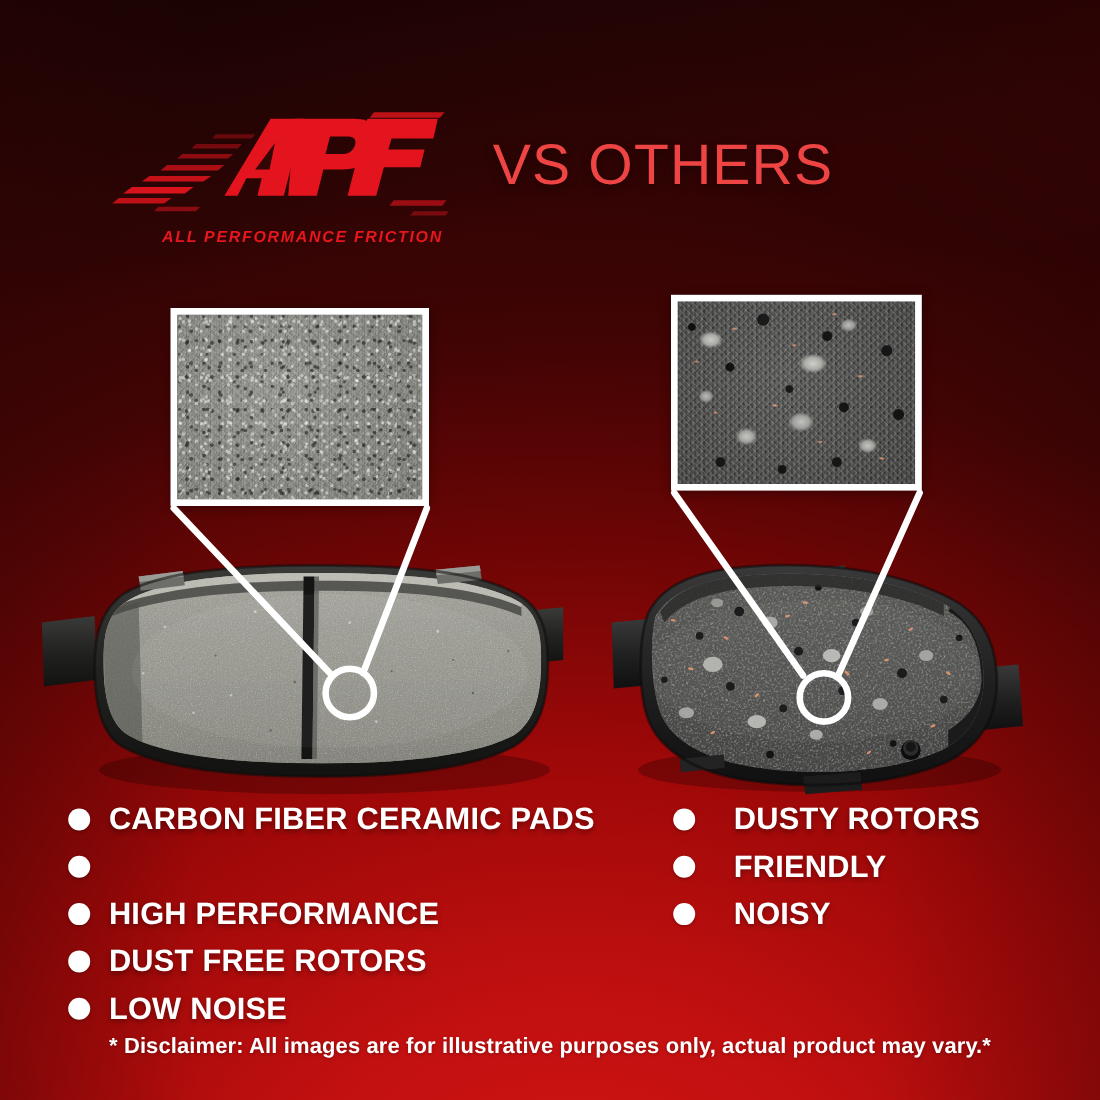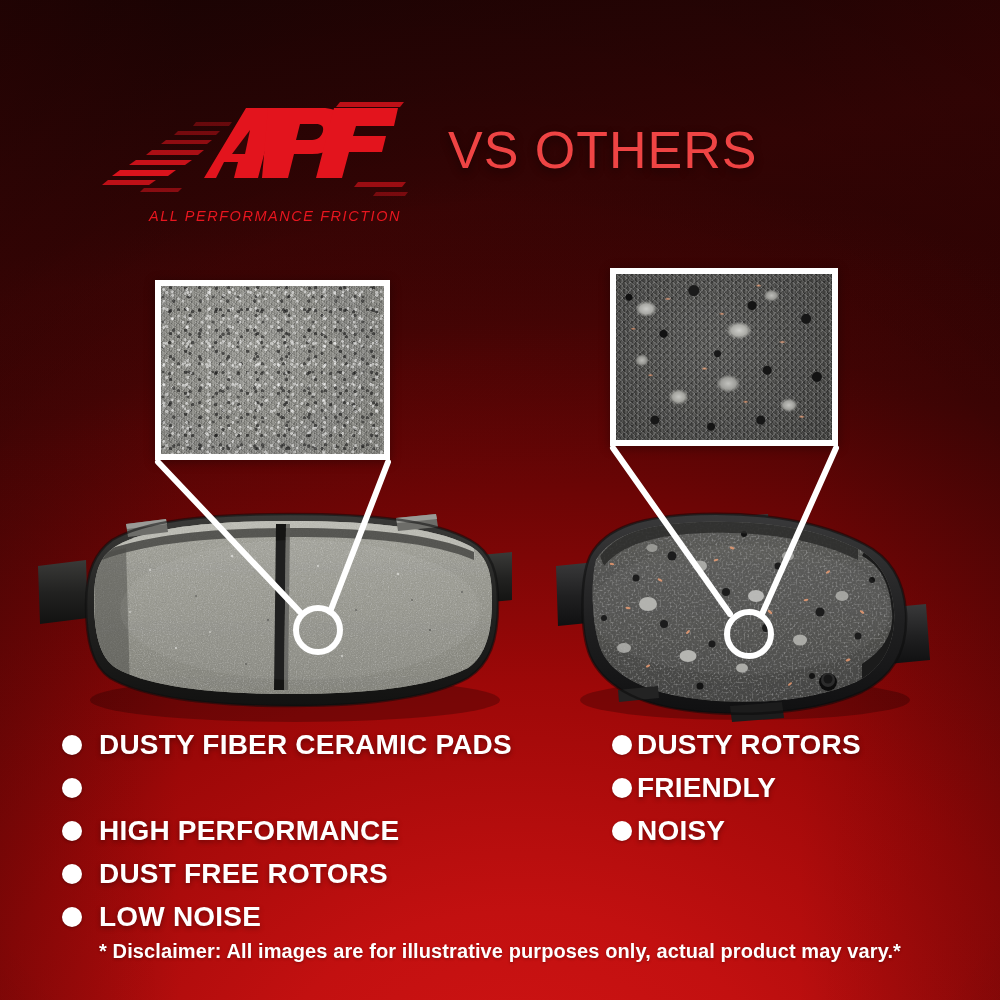--- a/index.html
+++ b/index.html
@@ -35,21 +35,21 @@
   
   .header{position:absolute;left:0;top:0;width:1000px;height:250px;}
 
   .logo-wrap{position:absolute;left:108px;top:100px;width:300px;height:140px;}
 
   .logo-mark{position:absolute;left:0;top:0;width:300px;height:100px;}
   .logo-mark svg{display:block;width:300px;height:100px;overflow:visible;}
 
   .logo-tag{
     position:absolute;left:34px;top:108px;width:266px;
-    color:#e8161f;font-size:14.5px;font-weight:400;font-style:italic;
+    color:#e8161f;font-size:14.5px;font-weight:700;font-style:italic;
     letter-spacing:1.55px;text-align:center;white-space:nowrap;
   }
 
   .vs-title{
     position:absolute;left:448px;top:124px;
     color:#ef4444;font-size:52px;font-weight:400;line-height:1;
     letter-spacing:1px;white-space:nowrap;
     text-shadow:0 3px 10px rgba(0,0,0,.45);
   }
 
@@ -155,21 +155,21 @@
 
   .dot{
     width:20px;height:20px;border-radius:50%;background:#ffffff;flex:0 0 auto;
     box-shadow:0 1px 3px rgba(0,0,0,.3);
   }
   .feat-label{
     color:#ffffff;font-weight:700;line-height:1;
     text-shadow:0 2px 5px rgba(0,0,0,.35);
   }
   #col-left  .feat-label{font-size:28px;margin-left:17px;letter-spacing:.2px;}
-  #col-right .feat-label{font-size:28px;margin-left:5px;letter-spacing:.2px;}
+  #col-right .feat-label{font-size:28px;margin-left:35px;letter-spacing:.2px;}
 
   .disclaimer{
     position:absolute;left:0;top:940px;width:1000px;text-align:center;
     color:#ffffff;font-size:20px;font-weight:600;letter-spacing:.1px;
     text-shadow:0 1px 3px rgba(0,0,0,.3);
   }
 </style>
 </head>
 <body>
 
@@ -458,21 +458,21 @@
         <line x1="613" y1="448" x2="730" y2="614"></line>
         <line x1="836" y1="448" x2="762" y2="614"></line>
         <circle cx="749" cy="634" r="22" stroke-width="6"></circle>
       </g>
     </svg>
   </div>
 
   <div class="col" id="col-left">
     <div class="feat">
       <span class="dot"></span>
-      <span class="feat-label">DUSTY FIBER CERAMIC PADS</span>
+      <span class="feat-label">CARBON FIBER CERAMIC PADS</span>
     </div>
     <div class="feat">
       <span class="dot"></span>
     </div>
     <div class="feat">
       <span class="dot"></span>
       <span class="feat-label">HIGH PERFORMANCE</span>
     </div>
     <div class="feat">
       <span class="dot"></span>

